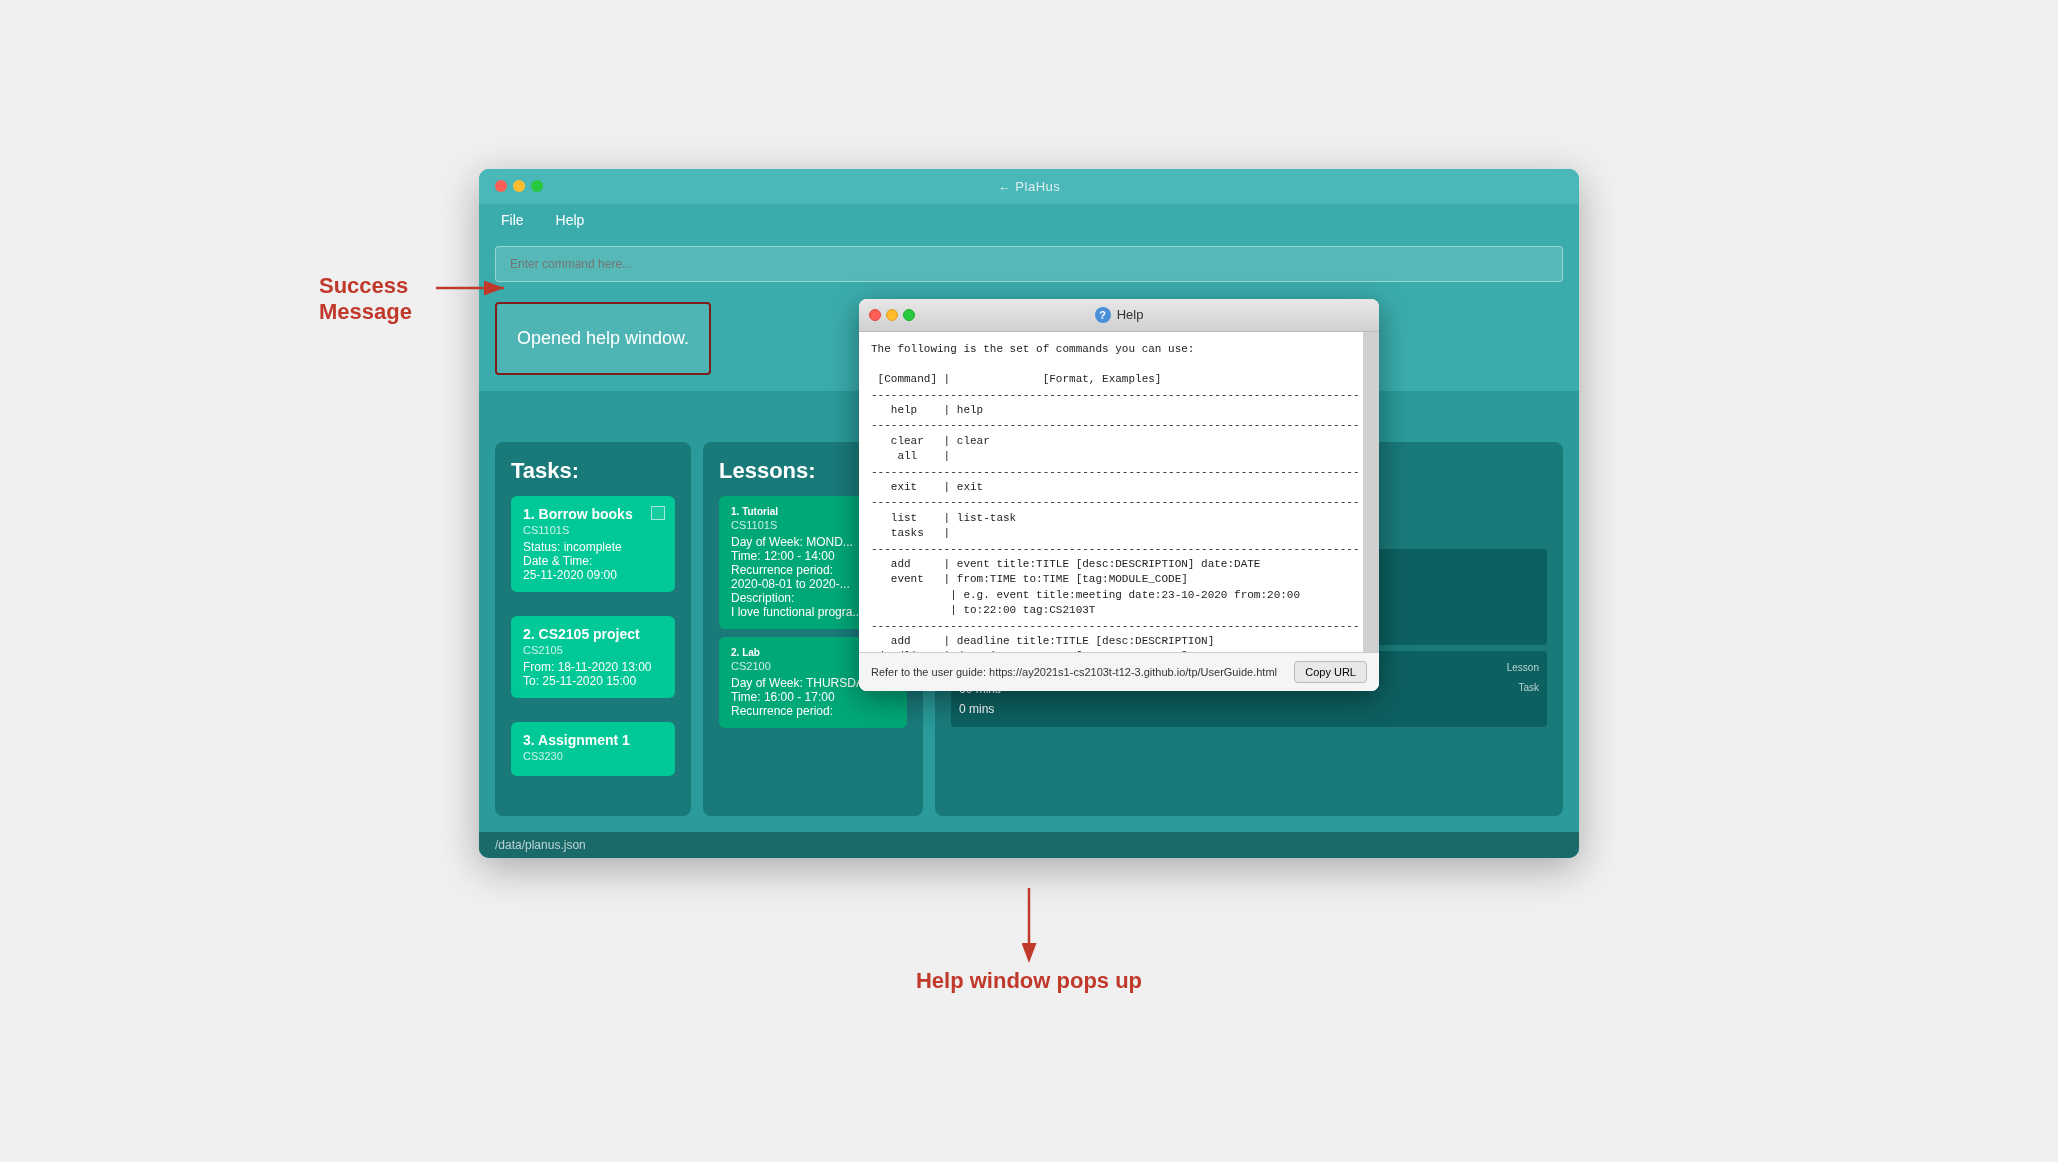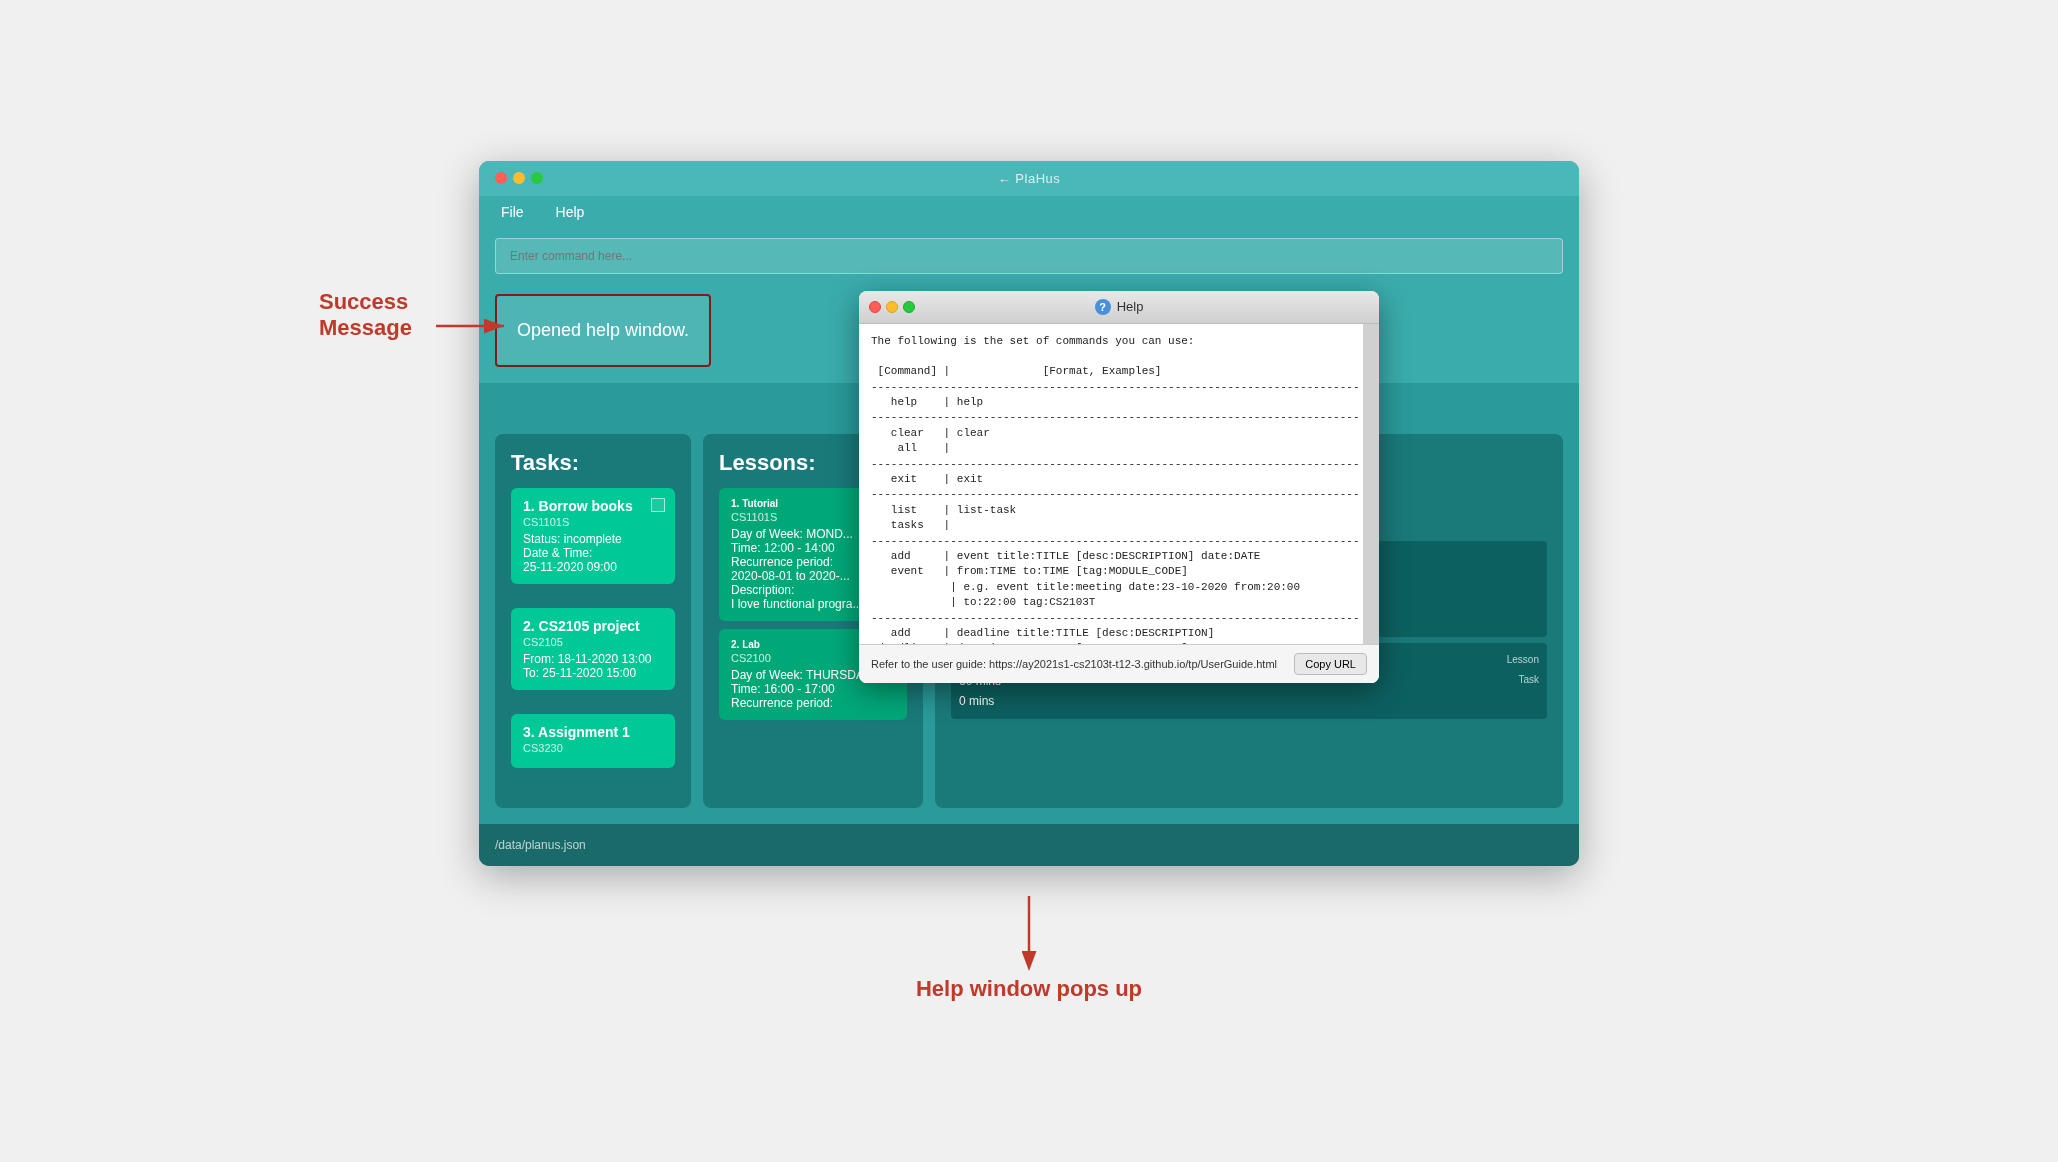--- a/index.html
+++ b/index.html
@@ -15,23 +15,23 @@
 
     .outer-wrapper {
       position: relative;
       width: 1100px;
     }
 
     
     .annotation-success {
       position: absolute;
       left: -160px;
-      top: 128px;
-      display: flex;
-      align-items: flex-end;
+      top: 104px;
+      display: flex;
+      align-items: flex-start;
       gap: 24px;
     }
     .annotation-success-text {
       font-size: 22px;
       font-weight: 700;
       color: #c0392b;
       line-height: 1.2;
     }
     .annotation-bottom-text {
       font-size: 22px;
@@ -256,21 +256,21 @@
       justify-content: center;
       color: #fff;
       font-size: 14px;
       cursor: pointer;
       margin: 6px auto;
     }
 
     
     .status-bar {
       background: #1a6a6a;
-      padding: 14px 16px;
+      padding: 6px 16px;
       color: rgba(255,255,255,0.7);
       font-size: 12px;
     }
 
     
     .help-dialog-overlay {
       position: absolute;
       top: 130px;
       left: 380px;
       width: 520px;

